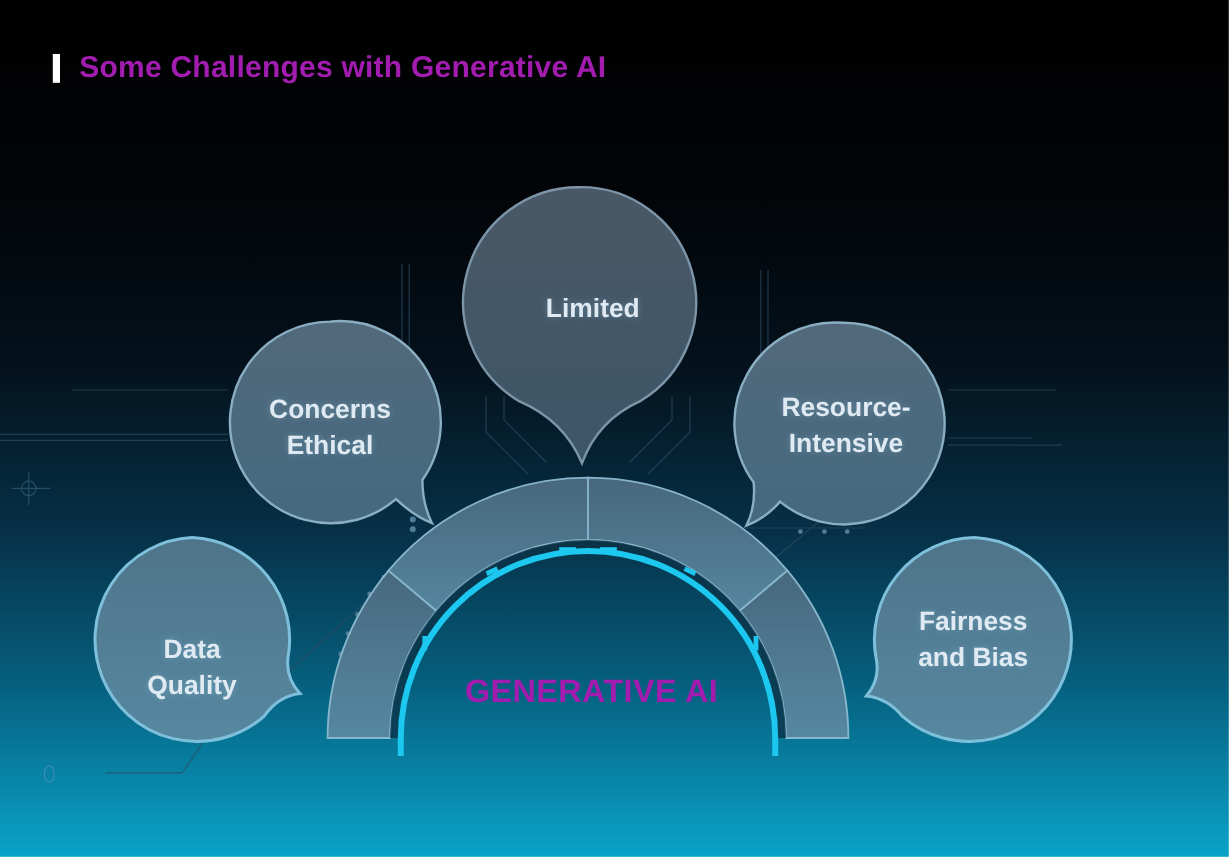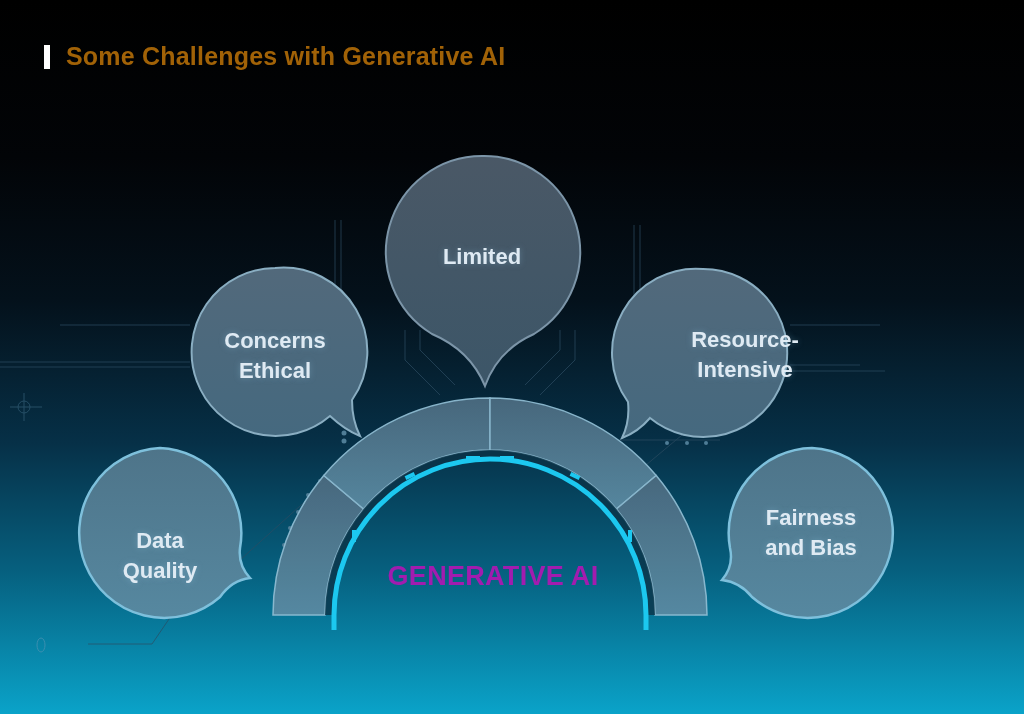--- a/index.html
+++ b/index.html
@@ -8,21 +8,21 @@
     font-family: "Liberation Sans", "DejaVu Sans", sans-serif;
     background: linear-gradient(180deg, #000000 0%, #020407 22%, #04111b 42%, #063047 62%, #06607f 80%, #0aa3c9 100%);
   }
   .title-wrap {
     position: absolute; left: 44px; top: 42px; display: flex; align-items: center;
   }
   .title-bar {
     width: 6px; height: 24px; background: #ffffff; margin-right: 16px;
   }
   .title {
-    color: #a16207; font-size: 25px; font-weight: 700; letter-spacing: 0.2px;
+    color: #a21caf; font-size: 25px; font-weight: 700; letter-spacing: 0.2px;
   }
   svg.scene { position: absolute; left: 0; top: 0; }
   .bubble-label {
     position: absolute; text-align: center; color: #dfeaf3;
     font-weight: 700; font-size: 22px; line-height: 30px;
     text-shadow: 0 0 6px rgba(150,200,230,0.35);
     transform: translate(-50%, -50%); white-space: nowrap;
   }
   .bubble-label span { display: block; }
   .center-label {
@@ -138,24 +138,24 @@
 </svg>
 
 <div class="bubble-label" style="left:160px; top:556px;">
   <span>Data</span>
   <span>Quality</span>
 </div>
 <div class="bubble-label" style="left:275px; top:356px;">
   <span>Concerns</span>
   <span>Ethical</span>
 </div>
-<div class="bubble-label" style="left:482px; top:257px;">
+<div class="bubble-label" style="left:494px; top:257px;">
   <span>Limited</span>
 </div>
-<div class="bubble-label" style="left:745px; top:355px;">
+<div class="bubble-label" style="left:705px; top:355px;">
   <span>Resource-</span>
   <span>Intensive</span>
 </div>
 <div class="bubble-label" style="left:811px; top:533px;">
   <span>Fairness</span>
   <span>and Bias</span>
 </div>
 
 <div class="center-label">
   <span>GENERATIVE AI</span>

